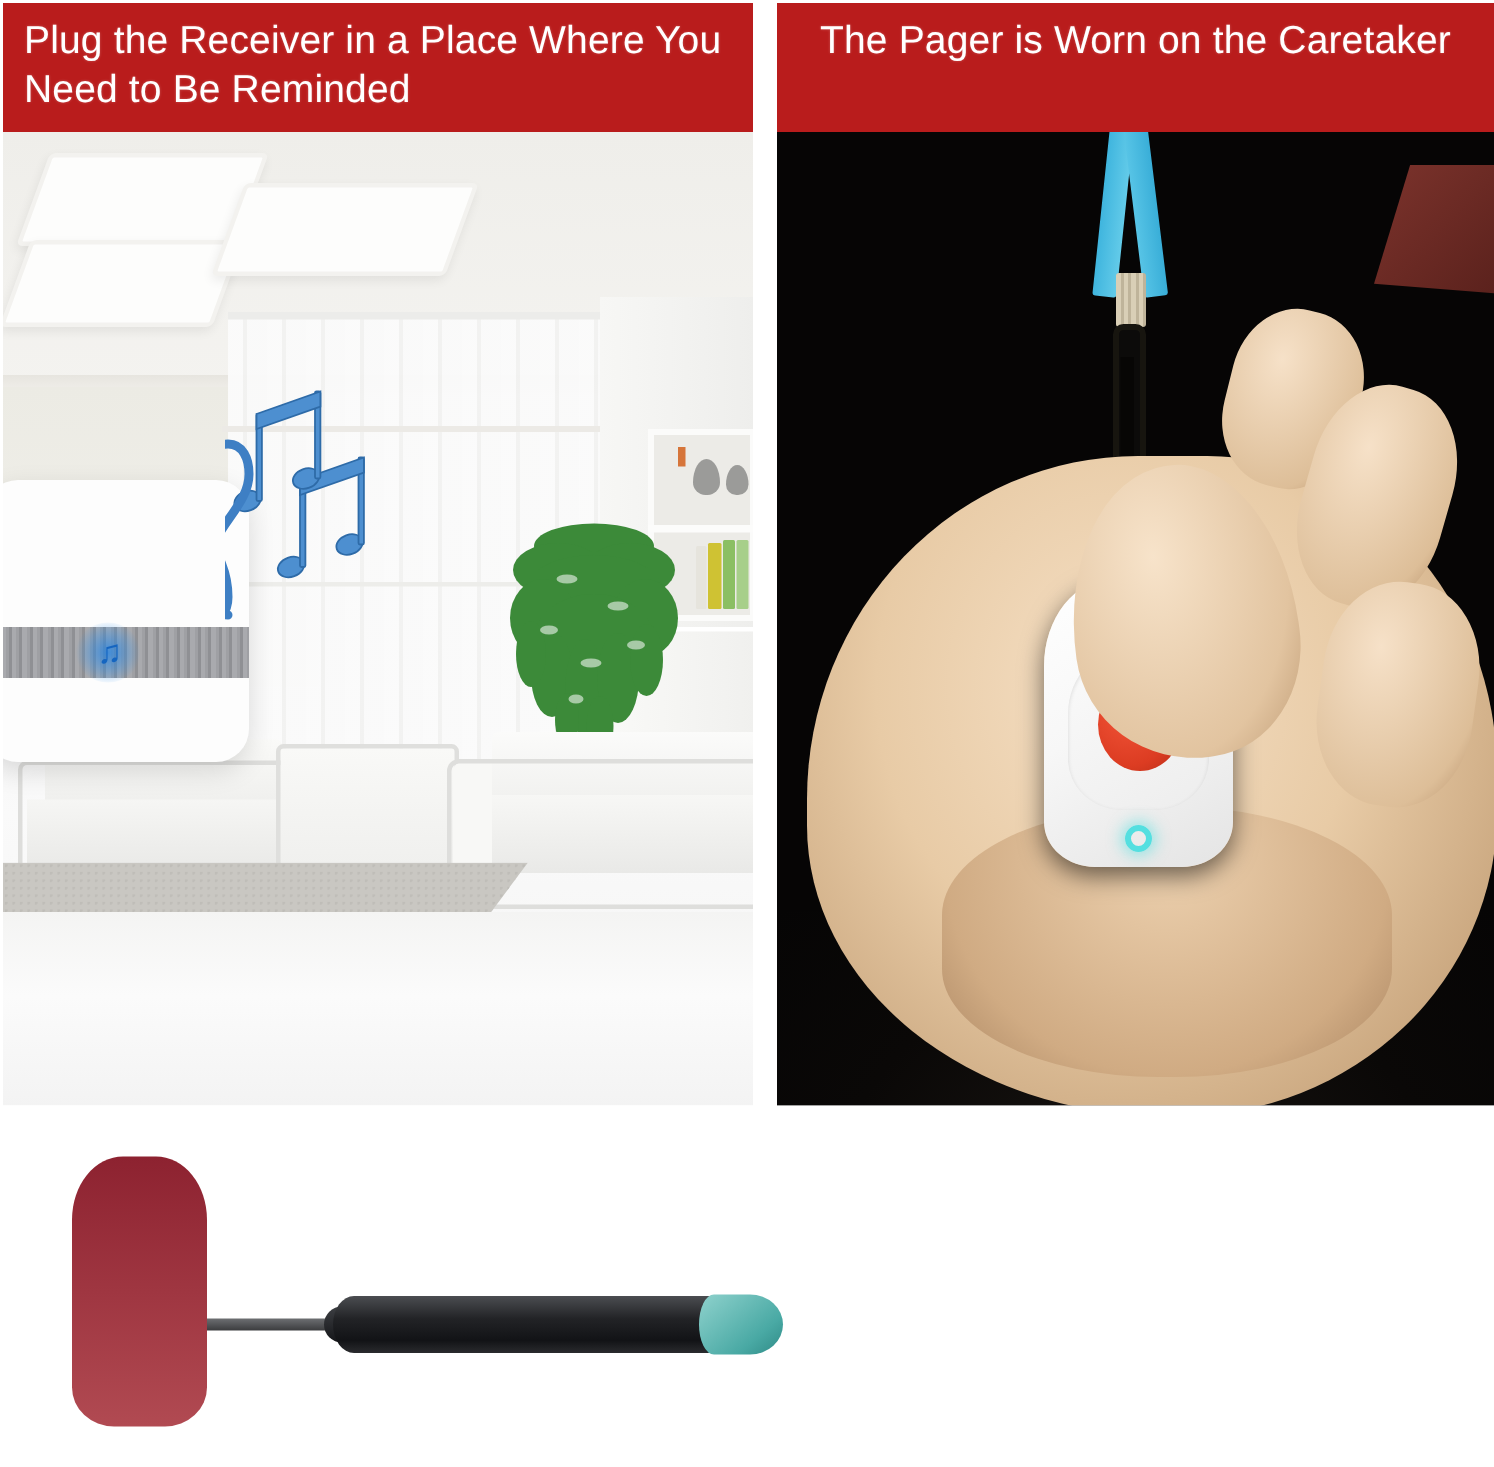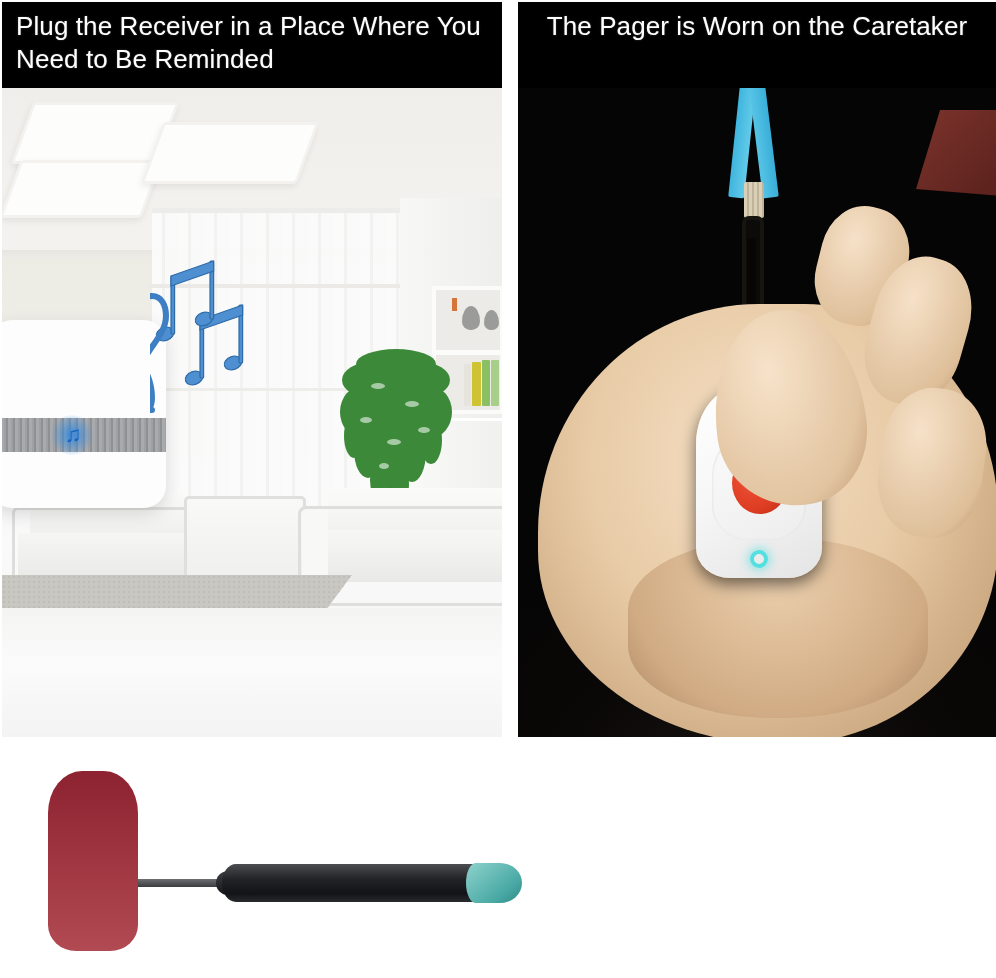--- a/index.html
+++ b/index.html
@@ -5,21 +5,21 @@
   html,body{margin:0;padding:0;background:#ffffff;}
   body{width:996px;height:978px;position:relative;overflow:hidden;
        font-family:"Liberation Sans",sans-serif;}
 
   
   .panel{position:absolute;overflow:hidden;}
   #panel-left {left:2px;  top:2px; width:500px; height:735px;}
   #panel-right{left:518px;top:2px; width:478px; height:737px;}
 
   .banner{position:absolute;left:0;top:0;width:100%;height:86px;
-          background:#000000;box-sizing:border-box;}
+          background:#b91c1c;box-sizing:border-box;}
   .banner-text{position:absolute;left:0;right:0;top:8px;
           color:#ffffff;font-size:26px;line-height:1.28;
           letter-spacing:.1px;padding:0 14px;box-sizing:border-box;
           text-shadow:0 0 2px rgba(255,255,255,.25);}
   #banner-left  .banner-text{text-align:left;}
   #banner-right .banner-text{text-align:center;}
 
   .photo{position:absolute;left:0;top:86px;width:100%;height:649px;overflow:hidden;}
 
   

